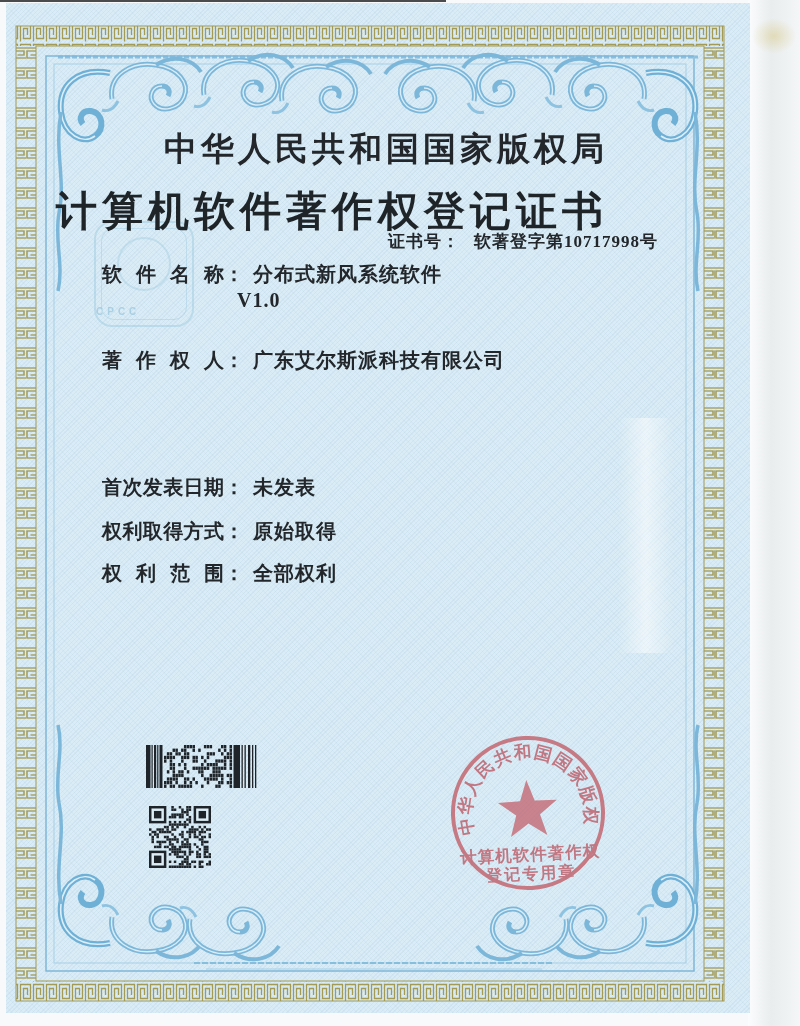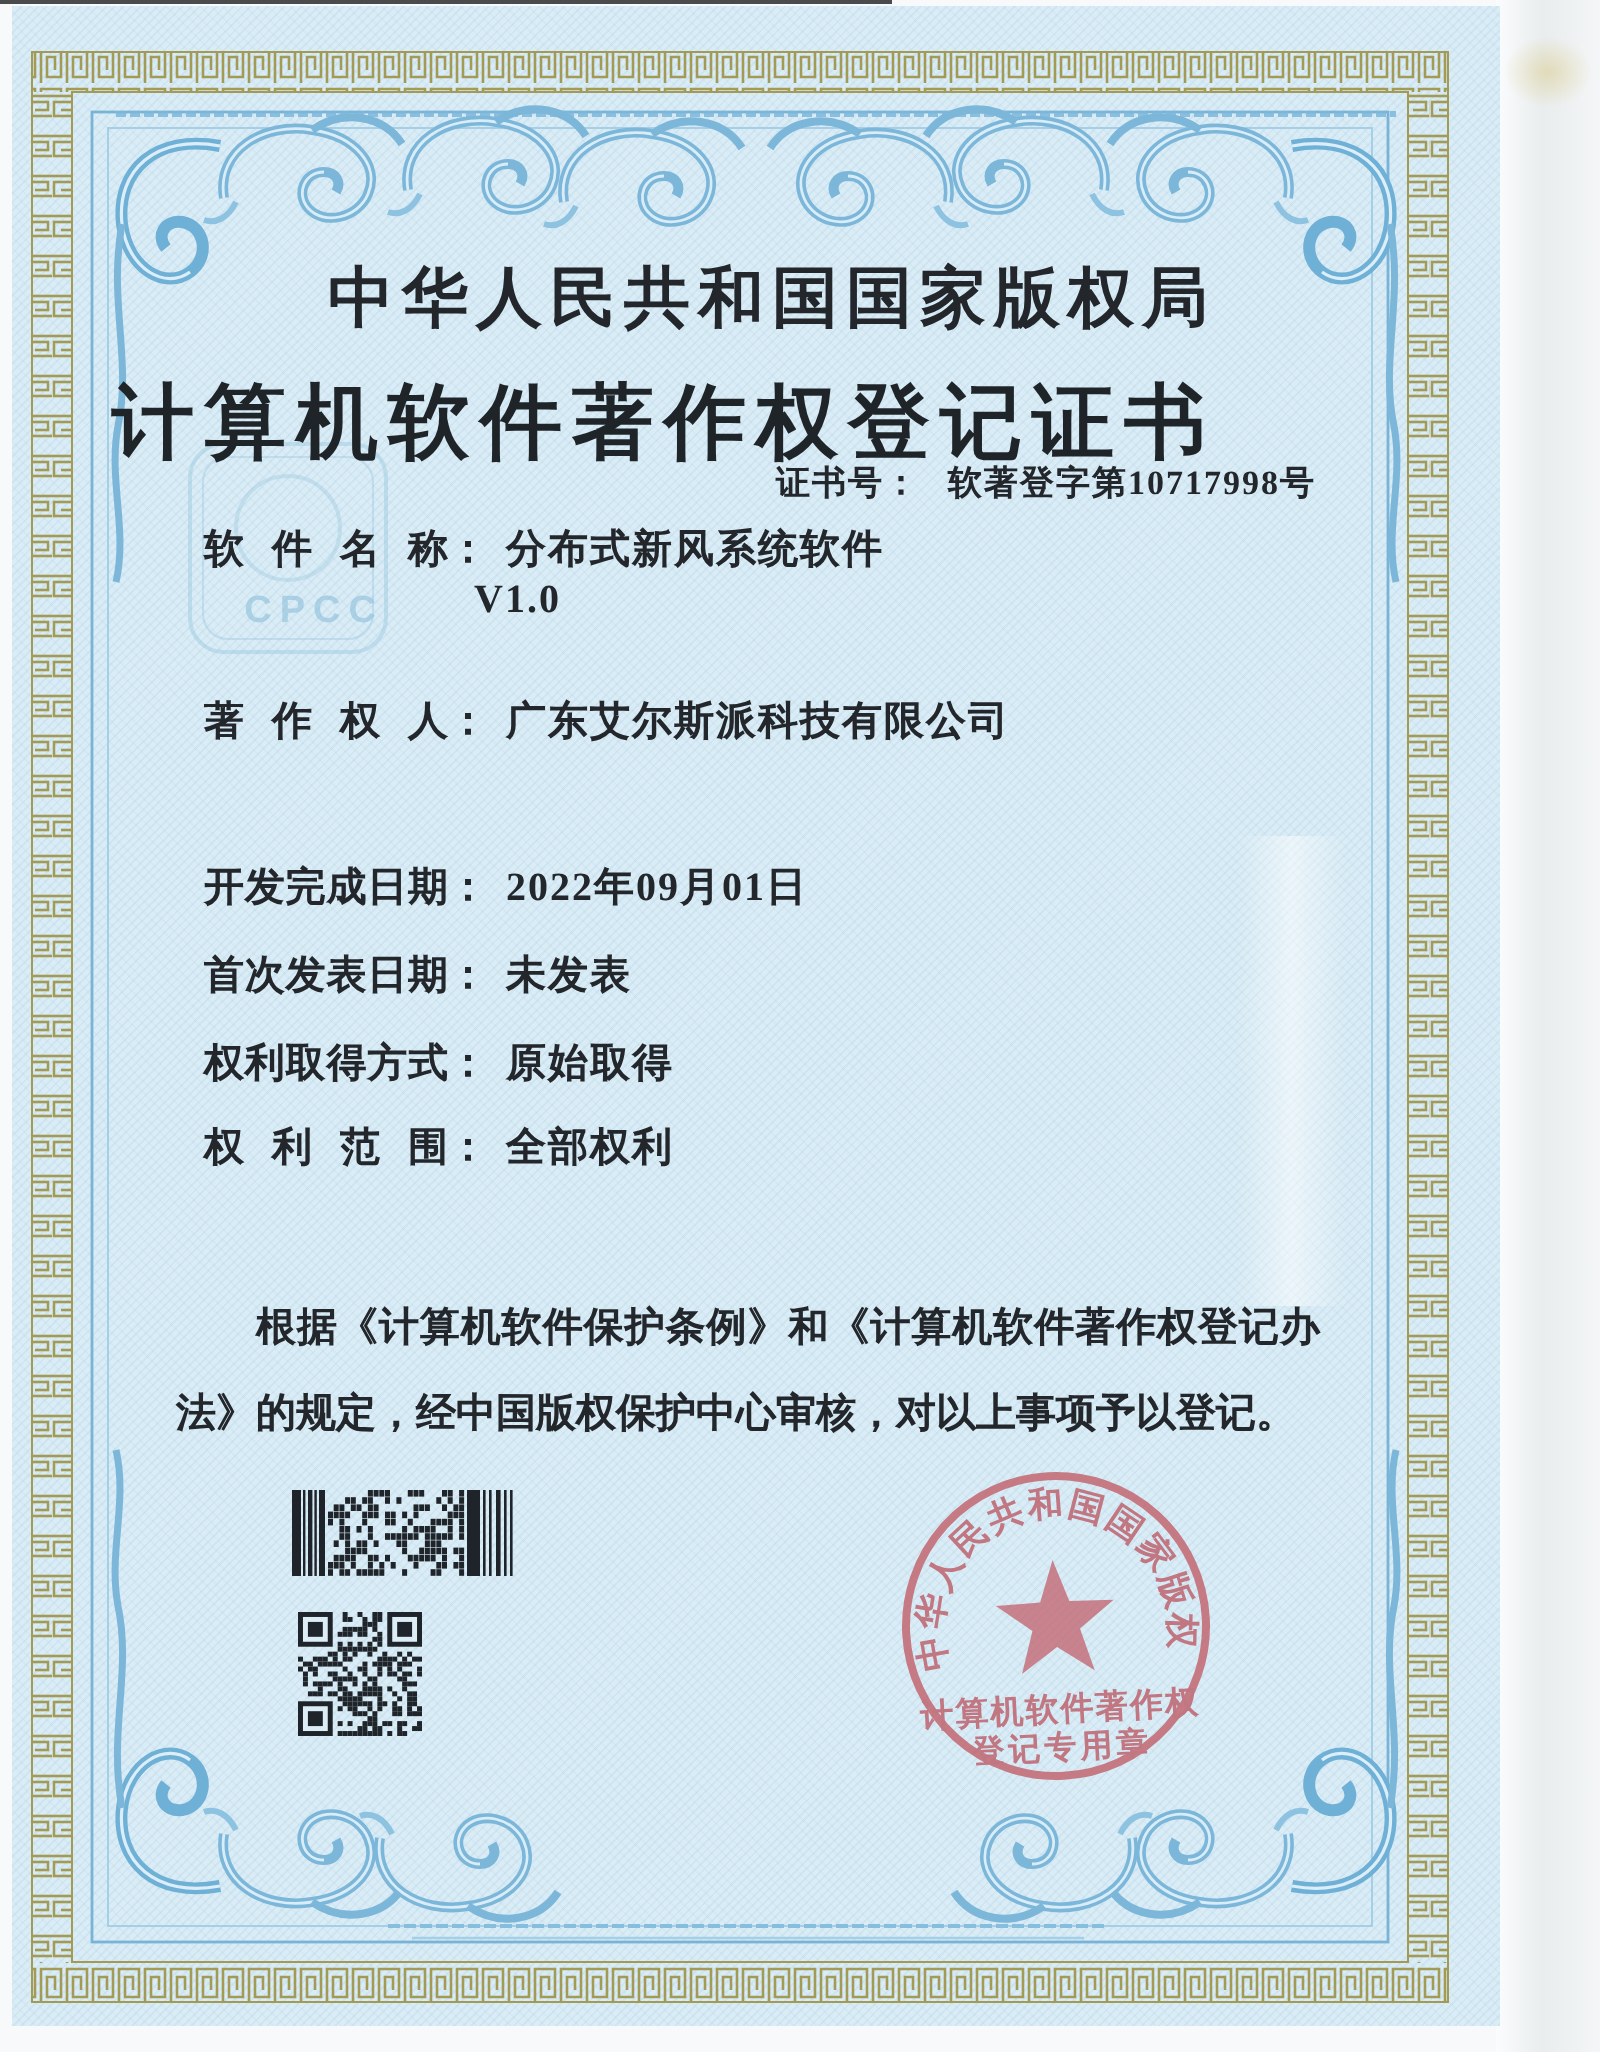--- a/index.html
+++ b/index.html
@@ -25,22 +25,22 @@
   .deco{position:absolute;left:0;top:0;width:744px;height:1010px;}
   .fold-band{position:absolute;left:612px;top:415px;width:56px;height:235px;
     background:linear-gradient(90deg,rgba(255,255,255,0),rgba(255,255,255,.5) 50%,rgba(255,255,255,0));}
   
   .watermark{position:absolute;left:88px;top:218px;width:96px;height:102px;
     border:2px solid rgba(150,198,222,.55);border-radius:18px;opacity:.8;}
   .watermark .inner{position:absolute;left:5px;top:5px;right:5px;bottom:5px;
     border:1px solid rgba(150,198,222,.5);border-radius:13px;}
   .watermark .circ{position:absolute;left:21px;top:14px;width:50px;height:50px;border-radius:50%;
     border:2px solid rgba(150,198,222,.45);}
-  .watermark .wmtext{position:absolute;left:0;right:0;bottom:8px;text-align:right;
-    color:rgba(130,185,214,.65);font-size:19px;letter-spacing:4px;font-weight:bold;
+  .watermark .wmtext{position:absolute;left:0;right:11px;bottom:8px;text-align:left;
+    color:rgba(130,185,214,.65);font-size:10px;letter-spacing:4px;font-weight:bold;
     font-family:"Liberation Sans",sans-serif;}
   
   .issuer{position:absolute;left:0;top:124px;width:744px;text-align:center;padding-left:16px;box-sizing:border-box;
     font-size:33px;font-weight:700;letter-spacing:4px;color:#23272b;}
   .cert-title{position:absolute;left:0;top:181px;width:636px;text-align:center;padding-left:16px;box-sizing:border-box;
     font-size:41px;font-weight:700;letter-spacing:5px;color:#1f2428;}
   .cert-no{position:absolute;right:92px;top:227px;font-size:17px;font-weight:700;color:#23272b;letter-spacing:1px;}
   .cert-no .gap{display:inline-block;width:14px;}
   
   .row{position:absolute;left:84px;font-size:20px;font-weight:700;color:#23272b;white-space:nowrap;margin-left:12px;}
@@ -146,34 +146,30 @@
   <div class="cert-title">计算机软件著作权登记证书</div>
   <div class="cert-no"><span>证书号：</span><span class="gap"></span><span>软著登字第10717998号</span></div>
 
   <div class="row" style="top:258px">
     <span class="flabel">软件名称</span><span class="fcolon">：</span><span class="fvalue">分布式新风系统软件</span>
   </div>
   <div class="version-line">V1.0</div>
   <div class="row" style="top:344px">
     <span class="flabel">著作权人</span><span class="fcolon">：</span><span class="fvalue">广东艾尔斯派科技有限公司</span>
   </div>
-  <div class="row" style="top:427px">
-    <span class="flabel">开发完成日期</span><span class="fcolon">：</span><span class="fvalue">2022年09月01日</span>
-  </div>
   <div class="row" style="top:471px">
     <span class="flabel">首次发表日期</span><span class="fcolon">：</span><span class="fvalue">未发表</span>
   </div>
   <div class="row" style="top:557px">
     <span class="flabel">权利范围</span><span class="fcolon">：</span><span class="fvalue">全部权利</span>
   </div>
   <div class="row" style="top:515px">
     <span class="flabel">权利取得方式</span><span class="fcolon">：</span><span class="fvalue">原始取得</span>
   </div>
 
-  <div class="statement">根据《计算机软件保护条例》和《计算机软件著作权登记办法》的规定，经中国版权保护中心审核，对以上事项予以登记。</div>
 
   <svg id="bc" class="barcode" viewBox="0 0 113 43" fill="#1e2429">
       <rect x="0" y="0" width="4.5" height="43"></rect>
       <rect x="5.5" y="0" width="1.2" height="43"></rect>
       <rect x="8" y="0" width="2.2" height="43"></rect>
       <rect x="11.2" y="0" width="1.2" height="43"></rect>
       <rect x="13.5" y="0" width="3" height="43"></rect>
       <rect x="37.95" y="0" width="2.5" height="3.3"></rect>
       <rect x="40.8" y="0" width="2.5" height="3.3"></rect>
       <rect x="43.650000000000006" y="0" width="2.5" height="3.3"></rect>

